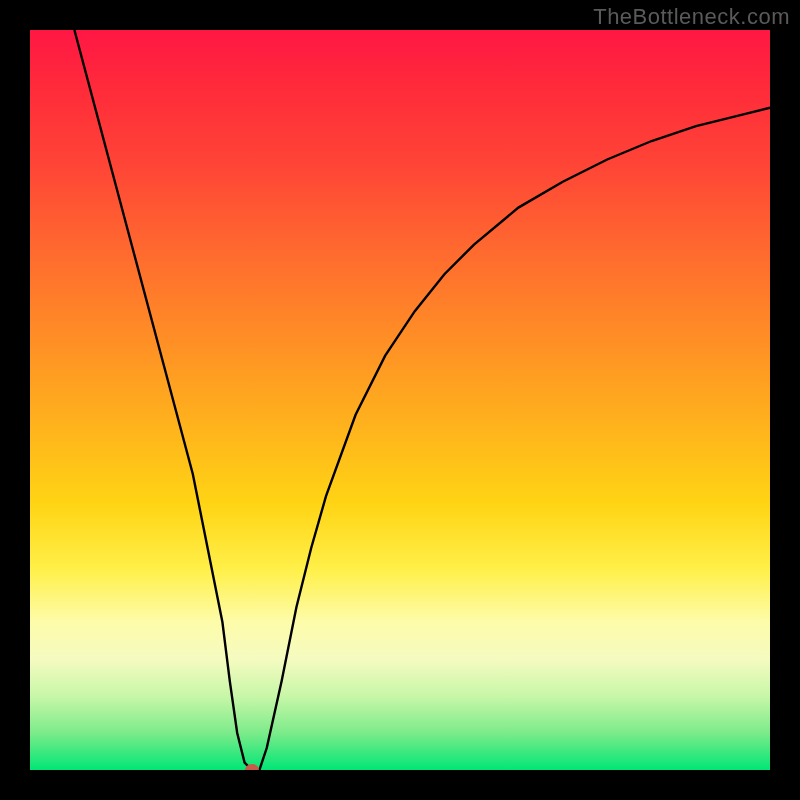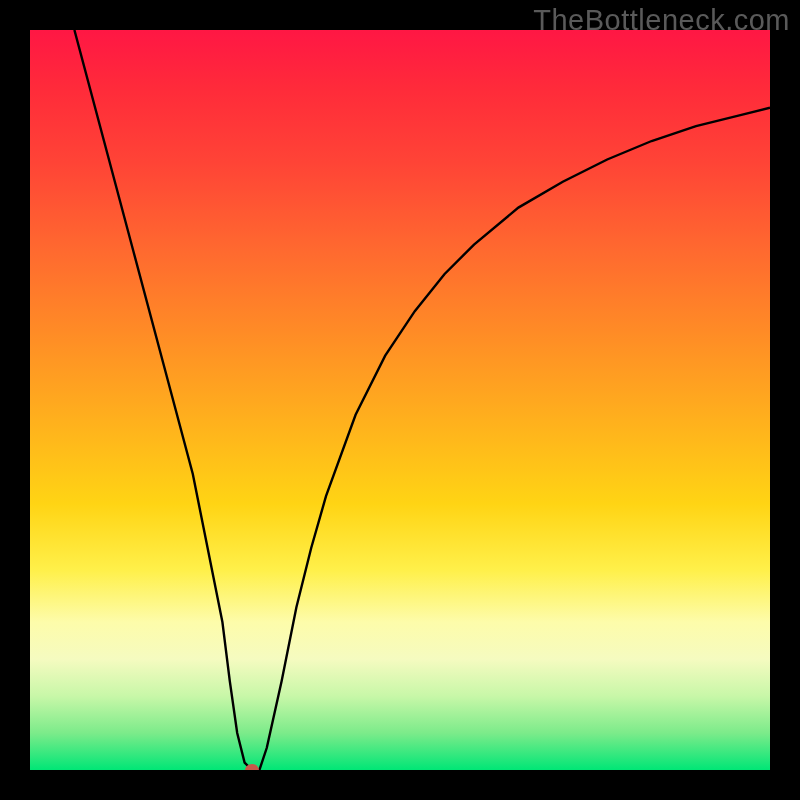--- a/index.html
+++ b/index.html
@@ -15,21 +15,21 @@
     position: relative;
     width: 800px;
     height: 800px;
     background: #000;
   }
   .watermark {
     position: absolute;
     top: 4px;
     right: 10px;
     color: #5a5a5a;
-    font-size: 29px;
+    font-size: 22px;
     font-weight: 500;
     letter-spacing: 0.5px;
     z-index: 10;
   }
   .plot-area {
     position: absolute;
     left: 30px;
     top: 30px;
     width: 740px;
     height: 740px;

